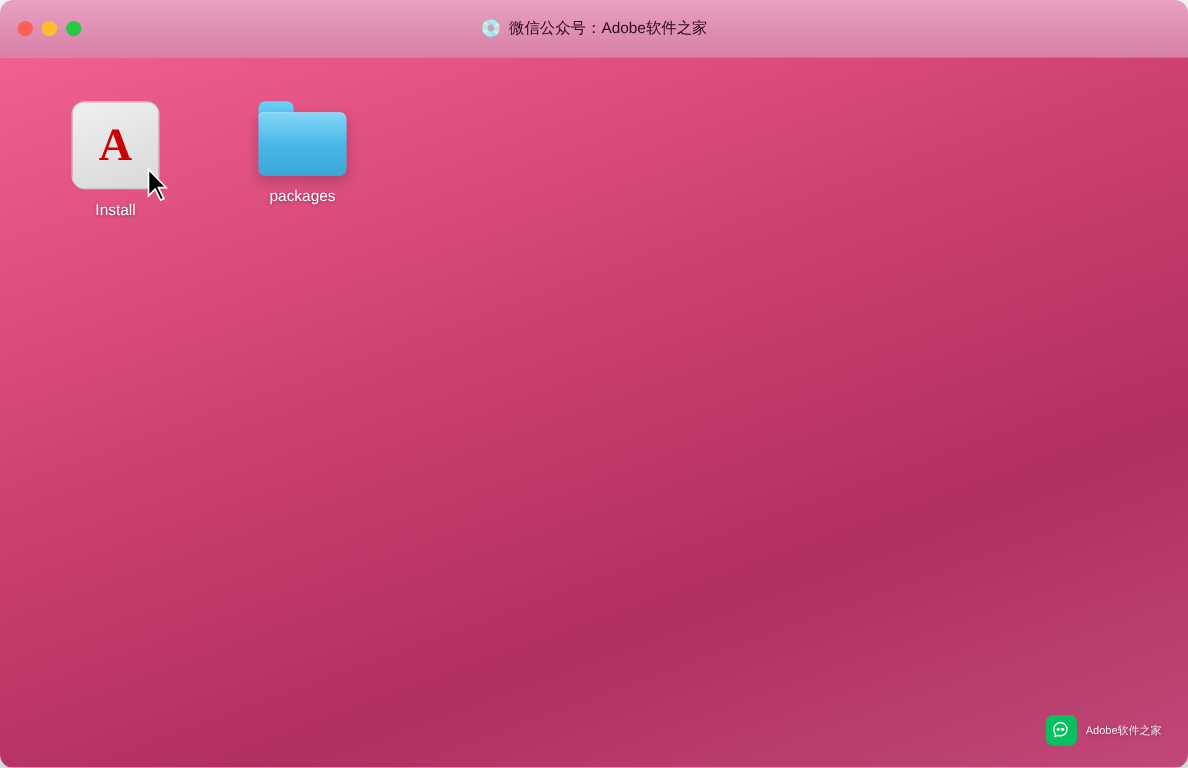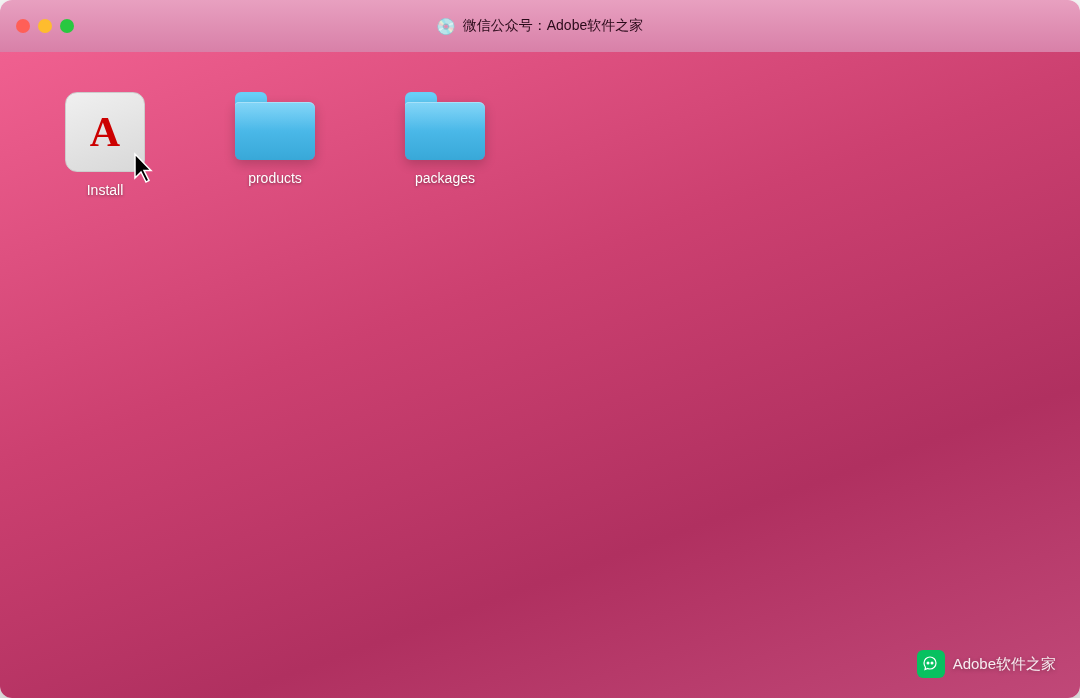--- a/index.html
+++ b/index.html
@@ -201,21 +201,21 @@
 
     
     .watermark {
       position: absolute;
       bottom: 20px;
       right: 24px;
       display: flex;
       align-items: center;
       gap: 8px;
       color: rgba(255,255,255,0.9);
-      font-size: 15px;
+      font-size: 10px;
       font-weight: 500;
       text-shadow: 0 1px 4px rgba(0,0,0,0.3);
     }
 
     .wechat-icon {
       width: 28px;
       height: 28px;
       background: #07c160;
       border-radius: 6px;
       display: flex;
@@ -261,27 +261,20 @@
           <div class="cursor-overlay">
             <svg class="cursor-svg" viewBox="0 0 28 34" fill="none" xmlns="http://www.w3.org/2000/svg">
               <path d="M4 2 L4 26 L10 20 L15 30 L18 28.5 L13 18.5 L20 18.5 Z" fill="black" stroke="white" stroke-width="1.5"></path>
             </svg>
           </div>
         </div>
         <span class="item-label">Install</span>
       </div>
 
 
-      <div class="file-item">
-        <div class="folder-icon">
-          <div class="folder-tab"></div>
-          <div class="folder-body"></div>
-        </div>
-        <span class="item-label">products</span>
-      </div>
 
       <div class="file-item">
         <div class="folder-icon">
           <div class="folder-tab"></div>
           <div class="folder-body"></div>
         </div>
         <span class="item-label">packages</span>
       </div>
     </div>
 

